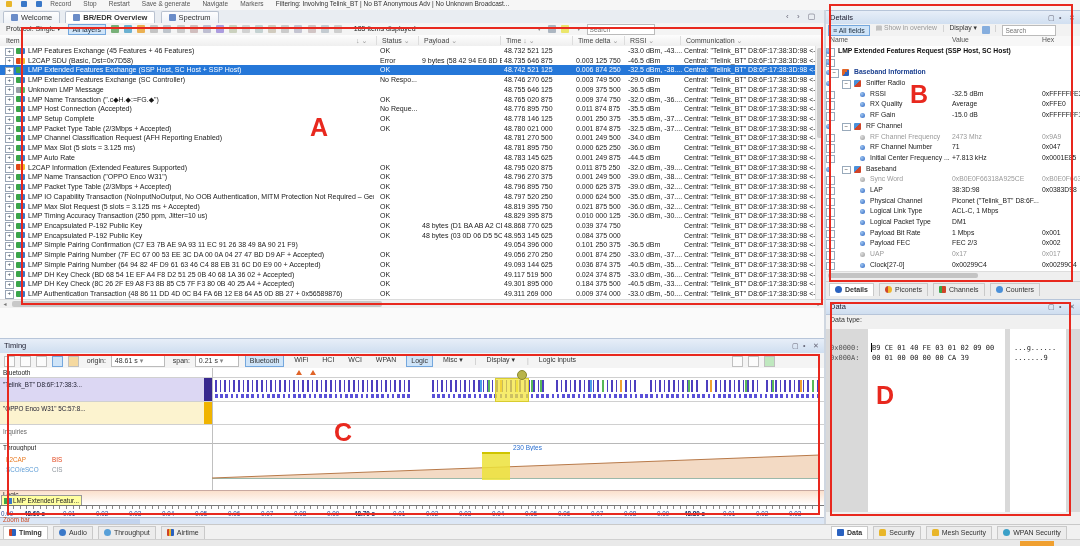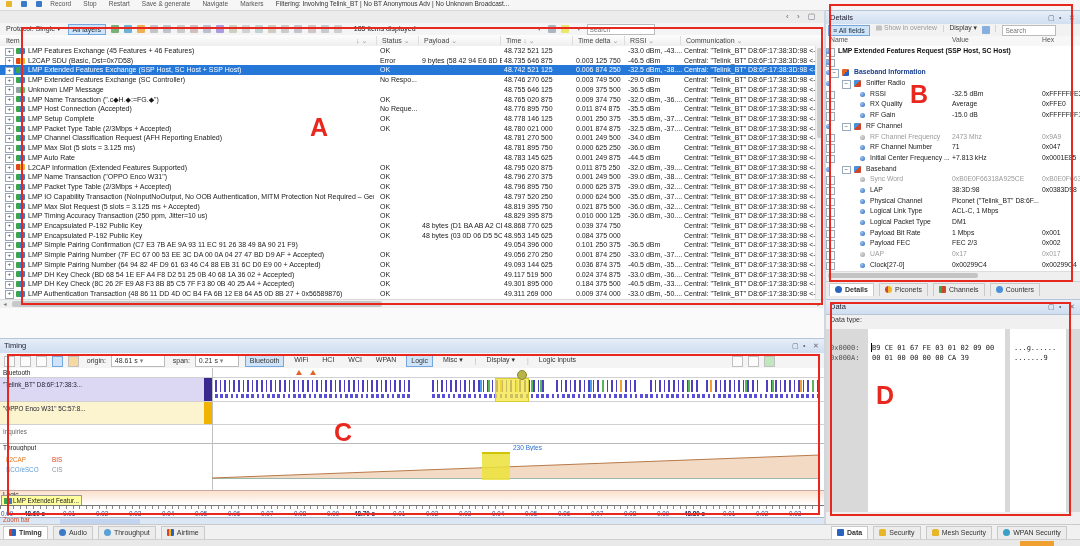--- a/index.html
+++ b/index.html
@@ -130,20 +130,35 @@
     <span class="sq" style="background:#3a78c8"></span>
     <span class="tbbtn">Record</span>
     <span class="tbbtn">Stop</span>
     <span class="tbbtn">Restart</span>
     <span class="tbbtn">Save &amp; generate</span>
     <span class="tbbtn">Navigate</span>
     <span class="tbbtn">Markers</span>
     <span class="tbbtn" style="color:#333">Filtering: Involving Telink_BT | No BT Anonymous Adv | No Unknown Broadcast...</span>
   </div>
 
+  <div class="tabbar">
+    
+  
+      <span class="tab">
+        <span class="tabico" style="background:#6a8cc8"></span><span>Welcome</span>
+      </span>
+    
+      <span class="tab active">
+        <span class="tabico" style="background:#6a8cc8"></span><span>BR/EDR Overview</span>
+      </span>
+    
+      <span class="tab">
+        <span class="tabico" style="background:#6a8cc8"></span><span>Spectrum</span>
+      </span>
+    </div>
   <div class="panectl">‹ › ▢ ✕</div>
 
   <div class="ptoolbar">
     <span class="ptxt"><span>Protocol: Single</span> ▾</span>
     <span class="chip">All layers</span>
     <span class="pico" style="background:#5aa05a"></span>
     <span class="pico" style="background:#4aa0c8"></span>
     <span class="pico" style="background:#e8a02a"></span>
     <span class="pico" style="background:#b8b8b8"></span>
     <span class="pico" style="background:#b0b8c0"></span>
@@ -893,21 +908,21 @@
     <span class="phico" style="left:233px">•</span>
     <span class="phico" style="left:243px">✕</span>
   </div>
   <div class="abs nw" style="left:830px;top:316px;width:250px;font-size:7px;color:#333">Data type:</div>
   <div class="hexarea">
     <div class="hexwhite" style="left:42px;width:137px"></div>
     <div class="hexwhite" style="left:184px;width:56px"></div>
     <div class="hexrow mono" style="left:0;top:14px;width:254px">
       <span class="abs" style="left:4px;color:#555">0x0000:</span>
       <span class="abs" style="left:45px;width:1px;height:9px;background:#000"></span>
-      <span class="abs" style="left:46px">B9 CE 01 67 FE 03 01 02 09 00</span>
+      <span class="abs" style="left:46px">B9 CE 01 40 FE 03 01 02 09 00</span>
       <span class="abs" style="left:188px">...g......</span>
     </div>
     <div class="hexrow mono" style="left:0;top:24px;width:254px">
       <span class="abs" style="left:4px;color:#555">0x000A:</span>
       <span class="abs" style="left:46px">00 01 00 00 00 00 CA 39</span>
       <span class="abs" style="left:188px">.......9</span>
     </div>
   </div>
 
   <div class="bottombar">

